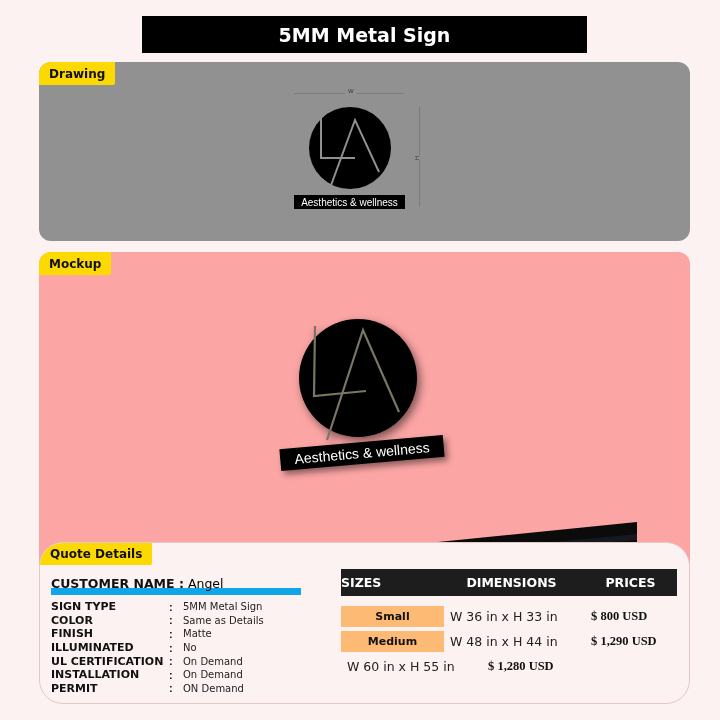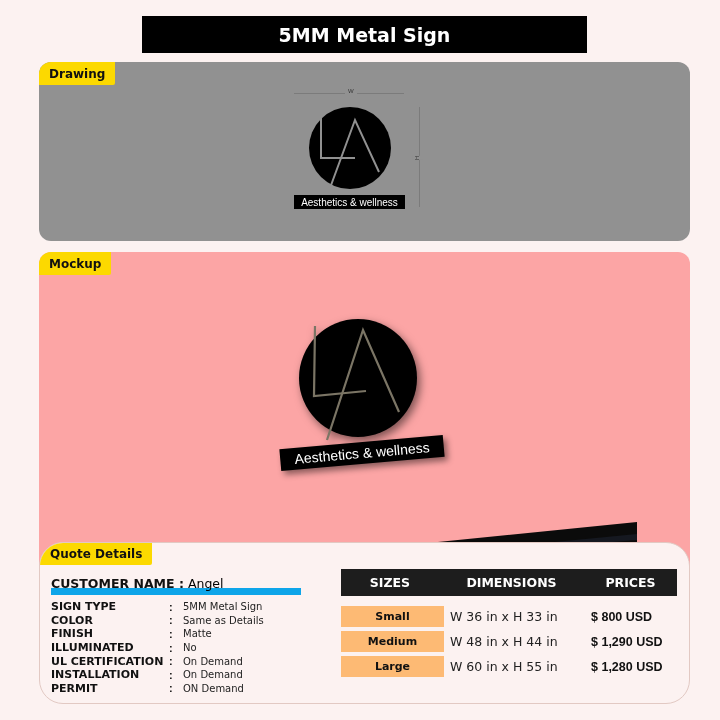--- a/index.html
+++ b/index.html
@@ -54,31 +54,31 @@
     .customer .v { font-family: "DejaVu Sans", sans-serif; font-size: 12.5px; color: #000000; margin-left: 4px; }
     .spec-list { position: absolute; left: 11px; top: 57px; width: 270px; }
     .spec-row { display: flex; height: 13.6px; align-items: center; }
     .spec-row .k { width: 118px; font-family: "DejaVu Sans", sans-serif; font-weight: bold; font-size: 11px; color: #111; white-space: nowrap; }
     .spec-row .c { width: 14px; font-weight: bold; font-size: 11px; color: #111; }
     .spec-row .v { font-family: "DejaVu Sans", sans-serif; font-size: 10px; color: #222; white-space: nowrap; }
     .price-head {
       position: absolute; left: 301px; top: 26px; width: 336px; height: 27px; background: #1d1d1d;
       display: flex; align-items: center; color: #fff; font-family: "DejaVu Sans", sans-serif; font-weight: bold; font-size: 12.5px;
     }
-    .price-head .h1 { width: 98px; text-align: center; }
+    .price-head .h1 { width: 98px; text-align: left; }
     .price-head .h2 { width: 145px; text-align: center; }
     .price-head .h3 { width: 93px; text-align: center; }
     .price-rows { position: absolute; left: 301px; top: 61px; width: 360px; }
     .price-row { display: flex; align-items: center; height: 25px; margin-bottom: 0; }
     .price-row .size {
       width: 103px; height: 21px; background: #fdba74; color: #111; display: flex; align-items: center; justify-content: center;
       font-family: "DejaVu Sans", sans-serif; font-weight: bold; font-size: 11px;
     }
     .price-row .dim { width: 145px; padding-left: 6px; font-family: "DejaVu Sans", sans-serif; font-size: 12.5px; color: #222; white-space: nowrap; }
-    .price-row .price { padding-left: 2px; font-family: Liberation Sans, sans-serif; font-weight: bold; font-size: 12.5px; color: #111; white-space: nowrap; }
+    .price-row .price { padding-left: 2px; font-family: Liberation Serif, serif; font-weight: bold; font-size: 12.5px; color: #111; white-space: nowrap; }
   </style>
 </head>
 <body>
 
 <div class="title-bar">5MM Metal Sign</div>
 
 <div class="panel panel-drawing">
   <div class="tag">Drawing</div>
 </div>
 <div class="dim-line-w"></div>
@@ -164,18 +164,17 @@
       <span class="size">Small</span>
       <span class="dim">W 36 in x H 33 in</span>
       <span class="price">$ 800 USD</span>
     </div>
     <div class="price-row">
       <span class="size">Medium</span>
       <span class="dim">W 48 in x H 44 in</span>
       <span class="price">$ 1,290 USD</span>
     </div>
     <div class="price-row">
-      <span class="size">Large</span>
       <span class="dim">W 60 in x H 55 in</span>
       <span class="price">$ 1,280 USD</span>
     </div>
   </div>
 </div>
 
 </body></html>

